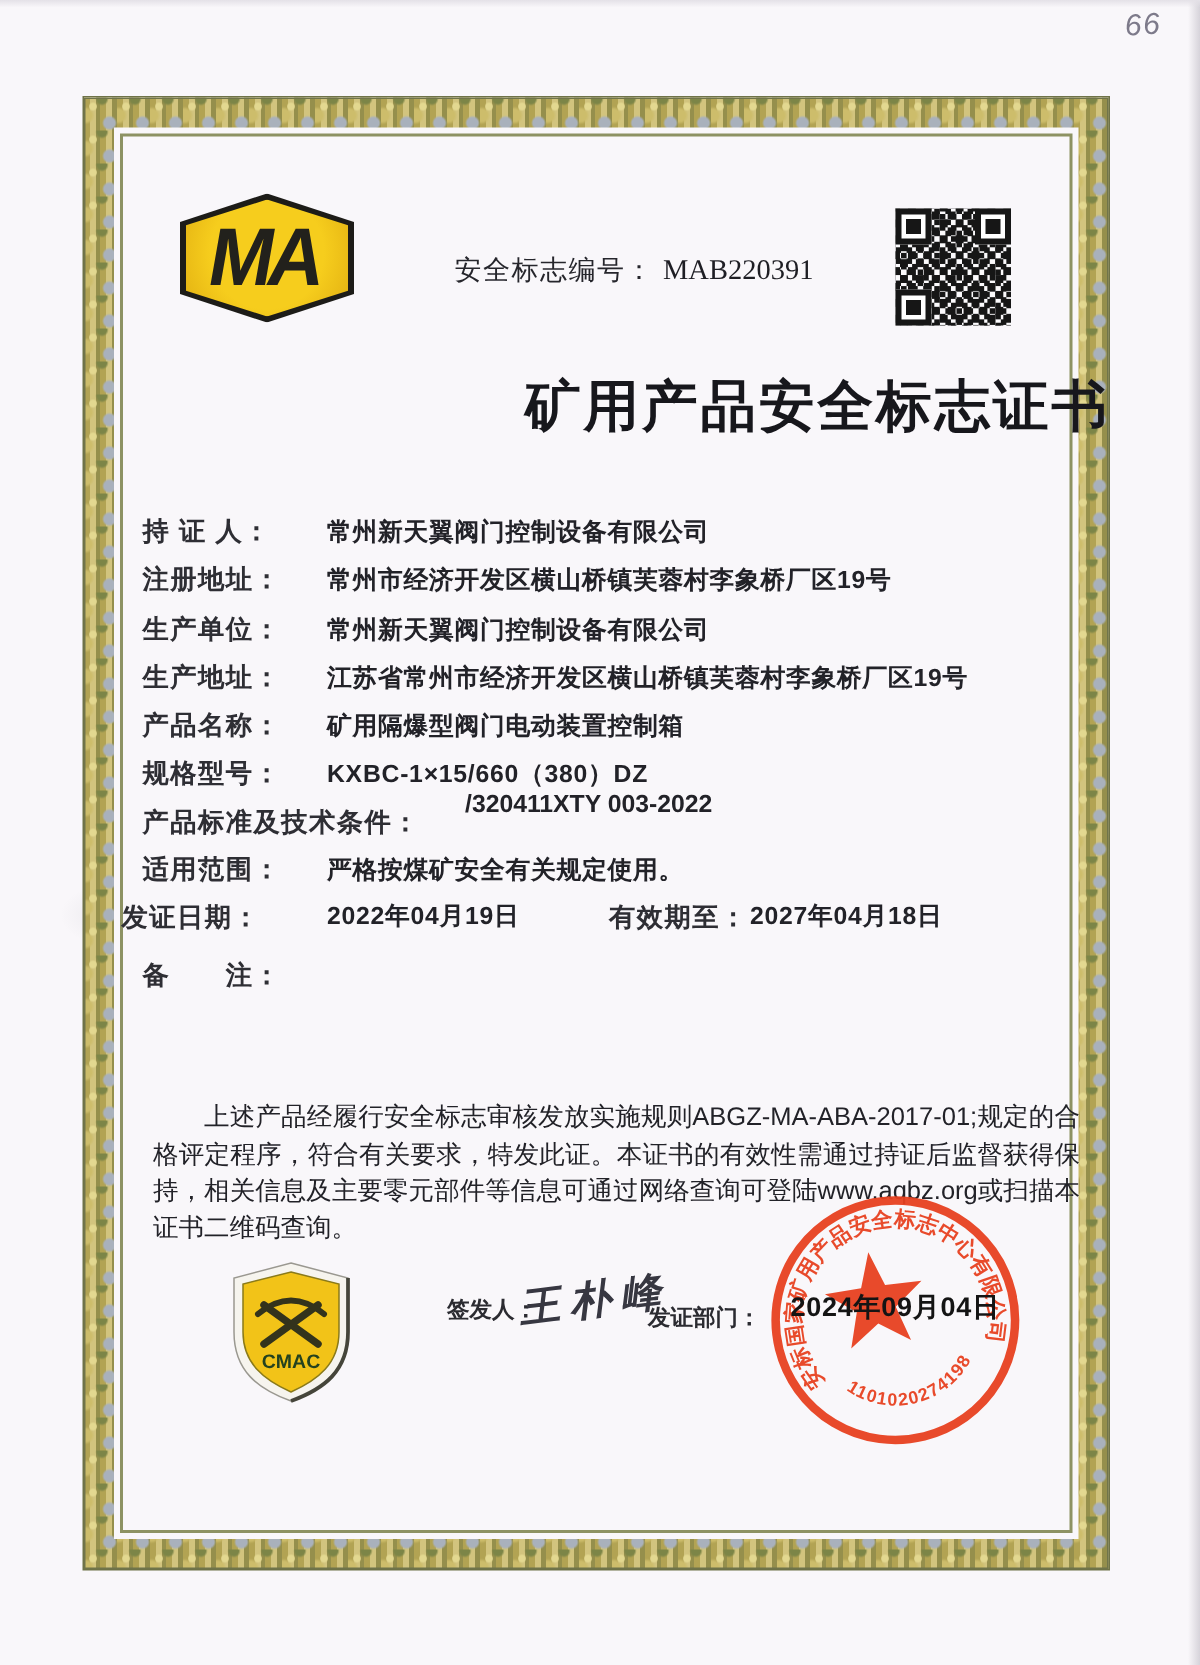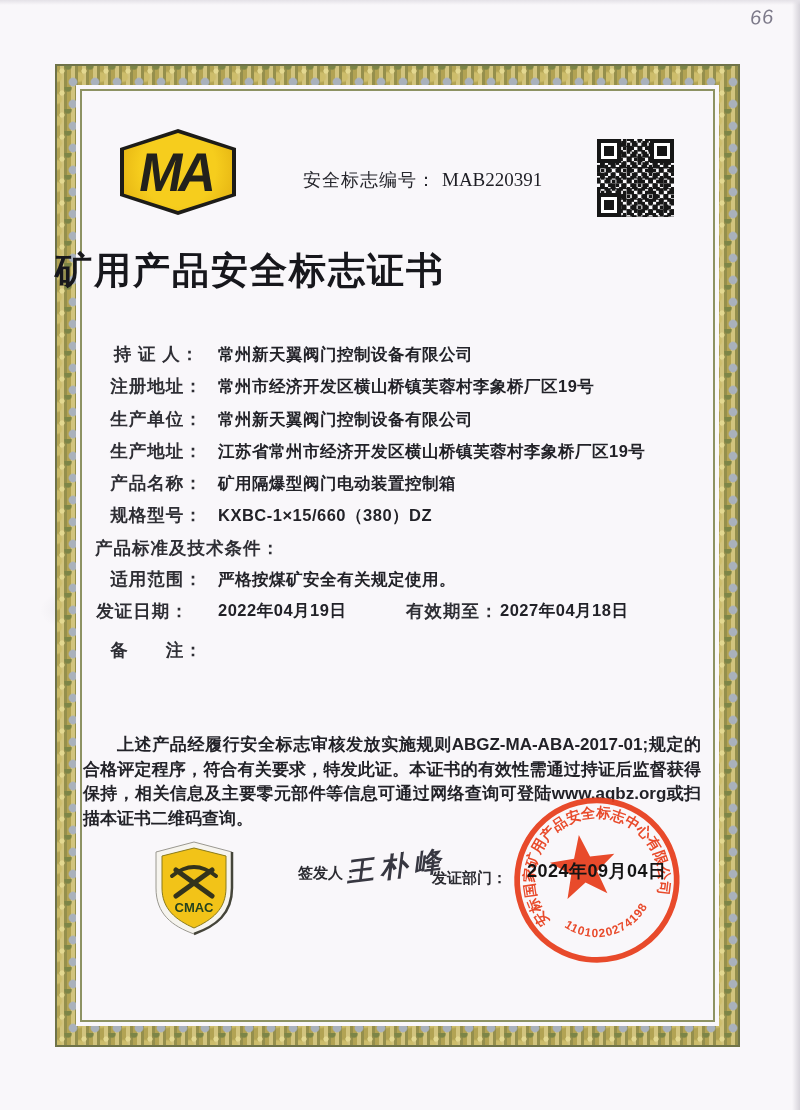--- a/index.html
+++ b/index.html
@@ -50,31 +50,31 @@
   
   .qr{left:597px;top:139px;width:77px;height:78px;background:
       repeating-conic-gradient(#161616 0% 25%, rgba(0,0,0,0) 0% 50%) 0 0/7.4px 7.4px,
       repeating-conic-gradient(rgba(0,0,0,0) 0% 25%, #161616 0% 50%) 3px 2px/10.6px 10.6px,
       #fbfafc;}
   .finder{position:absolute;width:24px;height:24px;box-sizing:border-box;
     border:4px solid #161616;background:#fff;}
   .finder::after{content:"";position:absolute;inset:3px;background:#161616;}
   .f-tl{left:0;top:0}.f-tr{right:0;top:0}.f-bl{left:0;bottom:0}
   
-  .title{left:55px;top:246px;width:685px;text-align:left;
+  .title{left:55px;top:246px;width:685px;text-align:right;
     font-family:"Liberation Serif",serif;font-weight:900;font-size:37px;
     letter-spacing:2px;color:#17171c;}
   
   .row{position:absolute;left:95px;white-space:nowrap;}
   .lbl{display:inline-block;min-width:123px;font-size:17.5px;font-weight:700;
-    color:#2e2e34;letter-spacing:1px;text-align:center;}
+    color:#2e2e34;letter-spacing:1px;}
   .val{font-size:16.5px;font-weight:700;color:#222228;letter-spacing:0.5px;}
   .std-val{line-height:22px;font-size:16.5px;font-weight:700;color:#222228;white-space:nowrap;}
   
-  .statement{left:83px;top:733px;width:618px;font-size:17px;font-weight:700;
+  .statement{left:102px;top:733px;width:618px;font-size:17px;font-weight:400;
     color:#222228;line-height:24.5px;text-indent:2em;text-align:justify;}
   
   .issuer-label,.dept-label{font-size:15px;font-weight:700;color:#2b2b31;white-space:nowrap;}
   .signature{left:348px;top:848px;font-size:27px;font-weight:700;color:#23232e;
     transform:rotate(-7deg) skewX(-14deg);letter-spacing:7px;opacity:.9;}
   .seal{left:500px;top:788px;width:190px;height:190px;opacity:.94;}
   .seal-date{left:527px;top:859px;font-size:18px;font-weight:800;color:#141414;
     letter-spacing:0.5px;z-index:5;}
   .cmac{left:152px;top:840px;width:84px;height:96px;}
 </style>
@@ -125,20 +125,21 @@
 </div>
 <div class="row" style="top:471px">
   <span class="lbl">产品名称：</span><span class="val">矿用隔爆型阀门电动装置控制箱</span>
 </div>
 <div class="row" style="top:503px">
   <span class="lbl">规格型号：</span><span class="val">KXBC-1×15/660（380）DZ</span>
 </div>
 
 <span class="abs lbl" style="left:95px;top:536px">产品标准及技术条件：</span>
 <div class="abs std-val" style="left:310px;top:525px">
+  <div>/320411XTY 003-2022</div>
 </div>
 
 <div class="row" style="top:567px">
   <span class="lbl">适用范围：</span><span class="val">严格按煤矿安全有关规定使用。</span>
 </div>
 
 <span class="abs lbl" style="left:81px;top:599px">发证日期：</span>
 <span class="abs val" style="left:218px;top:600px">2022年04月19日</span>
 <span class="abs lbl" style="left:406px;top:599px;min-width:0">有效期至：</span>
 <span class="abs val" style="left:500px;top:600px">2027年04月18日</span>

